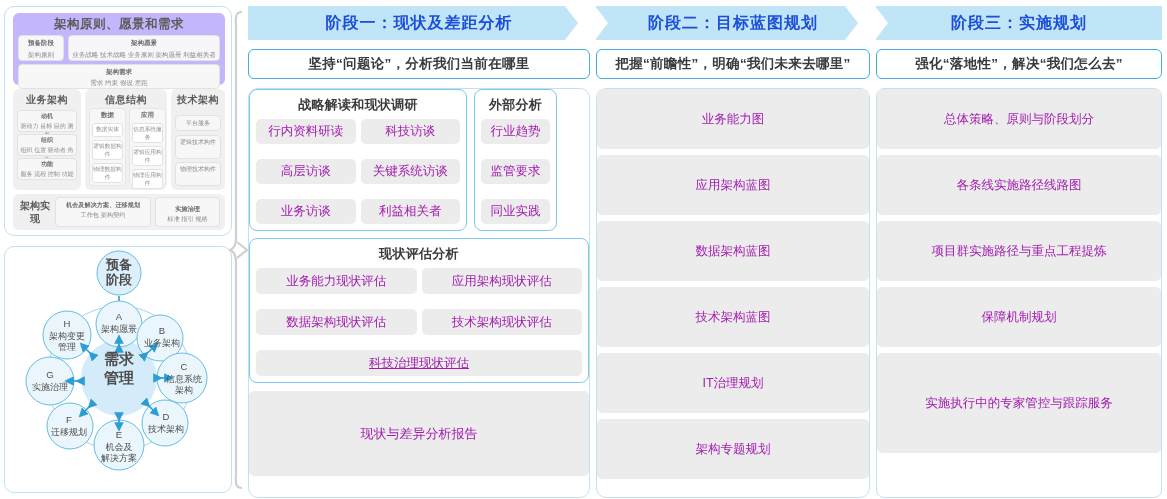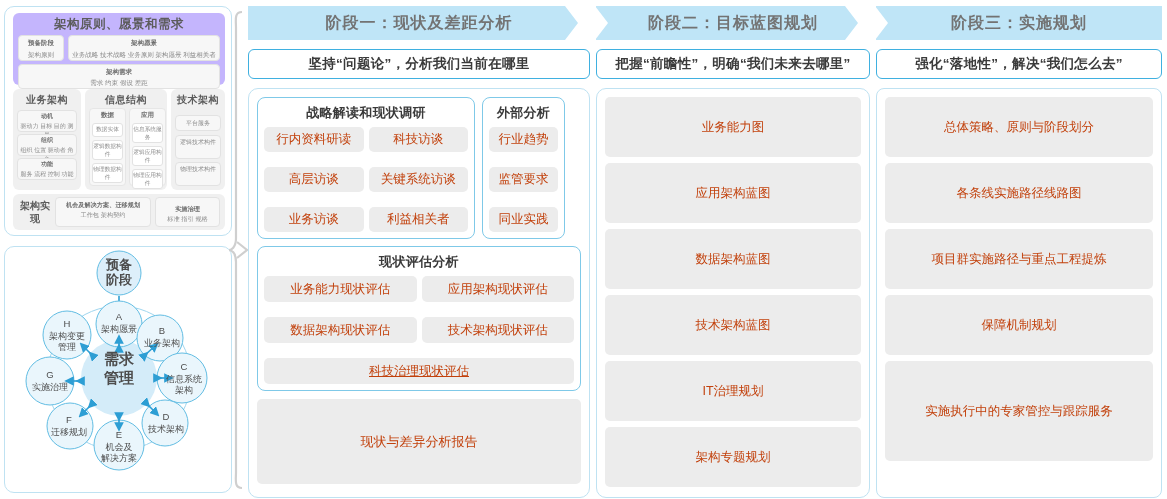--- a/index.html
+++ b/index.html
@@ -100,55 +100,55 @@
   .phase{position:absolute;top:6px;}
   #phase1{left:248px;width:342px;}
   #phase2{left:596px;width:274px;}
   #phase3{left:876px;width:286px;}
 
   .phase-header{
     position:relative;height:34px;background:#bfe5f7;
     display:flex;align-items:center;justify-content:center;
   }
   .phase-header .ph-text{
-    font-size:16px;font-weight:bold;color:#737373;letter-spacing:1px;
+    font-size:16px;font-weight:bold;color:#1d4ed8;letter-spacing:1px;
     position:relative;z-index:2;
   }
   .chev-notch{
     position:absolute;right:-1px;top:0;width:26px;height:34px;z-index:3;
   }
   .chev-in{
     position:absolute;left:-1px;top:0;width:26px;height:34px;z-index:3;
   }
 
   .phase-sub{
     margin-top:9px;height:30px;border:1px solid #3fb0e0;border-radius:6px;
     background:#fff;display:flex;align-items:center;justify-content:center;
     box-sizing:border-box;
   }
   .phase-sub span{font-size:13.5px;font-weight:bold;color:#3a3a3a;letter-spacing:.3px;}
 
   .phase-body{
     margin-top:9px;border:1px solid #bfe2f2;border-radius:10px;background:#fff;
-    box-sizing:border-box;padding:8px;
+    box-sizing:border-box;
   }
   #phase1 .phase-body{height:410px;}
   #phase2 .phase-body{height:410px;}
   #phase3 .phase-body{height:410px;border-radius:8px;}
 
   .sub-box{
     border:1px solid #7fc9e8;border-radius:8px;box-sizing:border-box;padding:6px;
     background:#fff;
   }
   .sub-box-title{
     font-size:13px;font-weight:bold;color:#3a3a3a;text-align:center;
     margin-bottom:5px;letter-spacing:.3px;
   }
   .chip{
-    background:#ececec;border-radius:5px;color:#c2410c;font-size:12.5px;
+    background:#ececec;border-radius:5px;color:#a21caf;font-size:12.5px;
     display:flex;align-items:center;justify-content:center;box-sizing:border-box;
     text-align:center;
   }
 
   
   #p1-row1{display:flex;gap:7px;}
   #p1-left{width:218px;}
   #p1-right{width:83px;}
   .p1-grid{display:flex;flex-direction:column;gap:15px;}
   .p1-grid-row{display:flex;gap:5px;}

